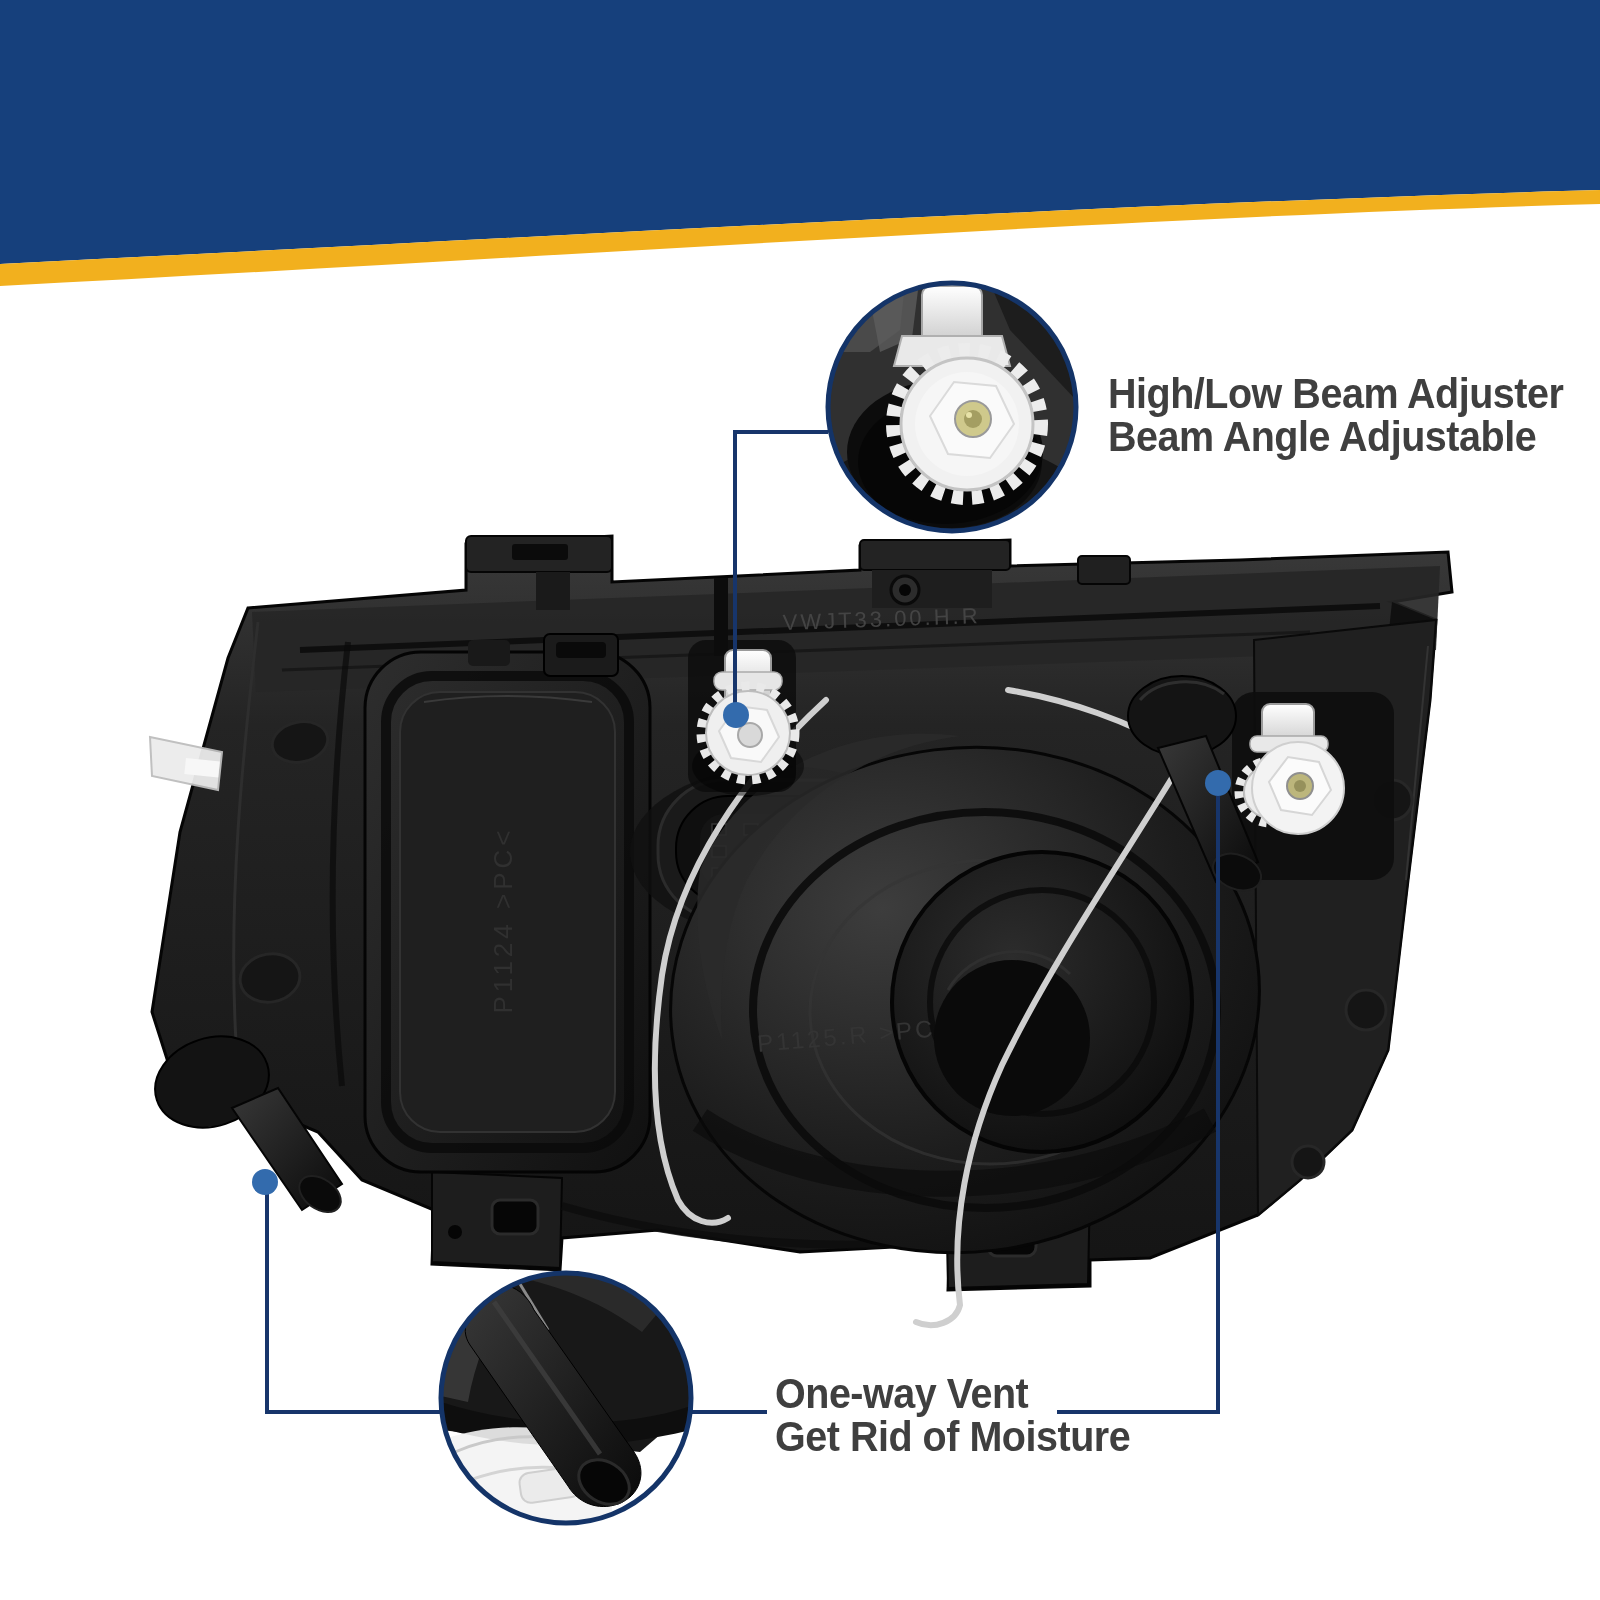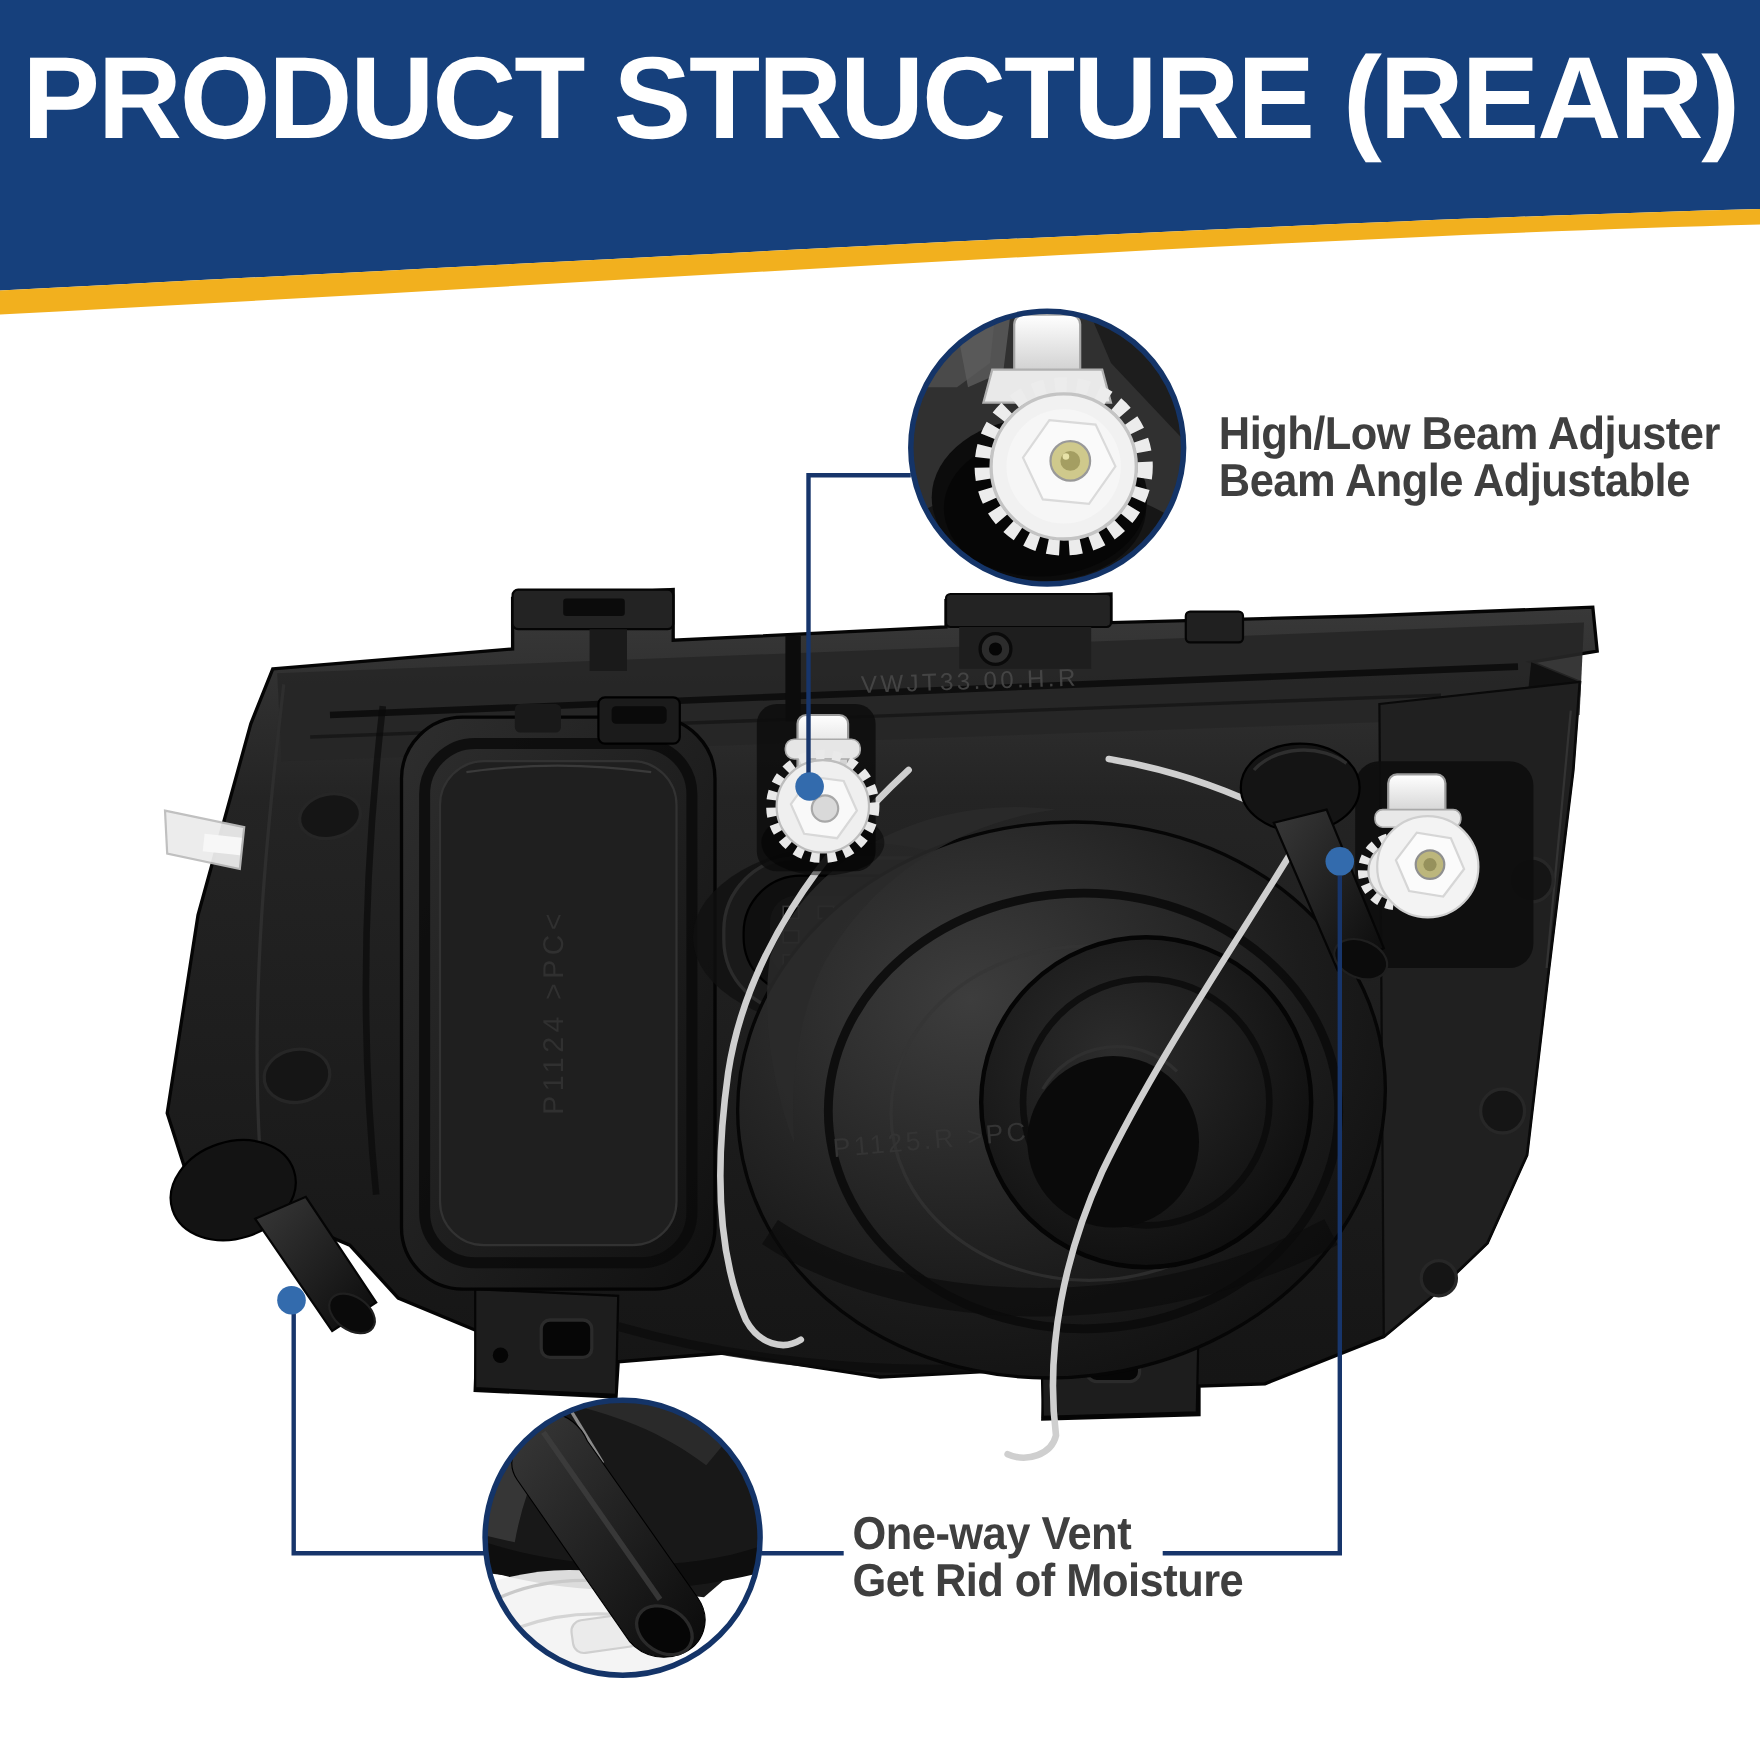--- a/index.html
+++ b/index.html
@@ -25,21 +25,20 @@
 </style>
 </head>
 <body>
 
 <div class="stage">
 
   <svg class="banner-svg" width="1600" height="300" viewBox="0 0 1600 300">
     <path d="M0,0 H1600 V190 C1150,202 520,238 0,264 Z" fill="#16407C"></path>
     <path d="M0,264 C520,238 1150,202 1600,190 L1600,204 C1150,216 540,258 0,286 Z" fill="#F2B01E"></path>
   </svg>
-  <div class="banner-title">PRODUCT STRUCTURE (REAR)</div>
 
   <svg class="product-svg" width="1600" height="1600" viewBox="0 0 1600 1600">
     <defs>
       <linearGradient id="gBody" x1="0" y1="0" x2="0" y2="1">
         <stop offset="0" stop-color="#3a3a3a"></stop>
           <stop offset="0.25" stop-color="#242424"></stop>
           <stop offset="1" stop-color="#141414"></stop>
       </linearGradient>
       <linearGradient id="gCover" x1="0" y1="0" x2="1" y2="1">
         <stop offset="0" stop-color="#2e2e2e"></stop>

